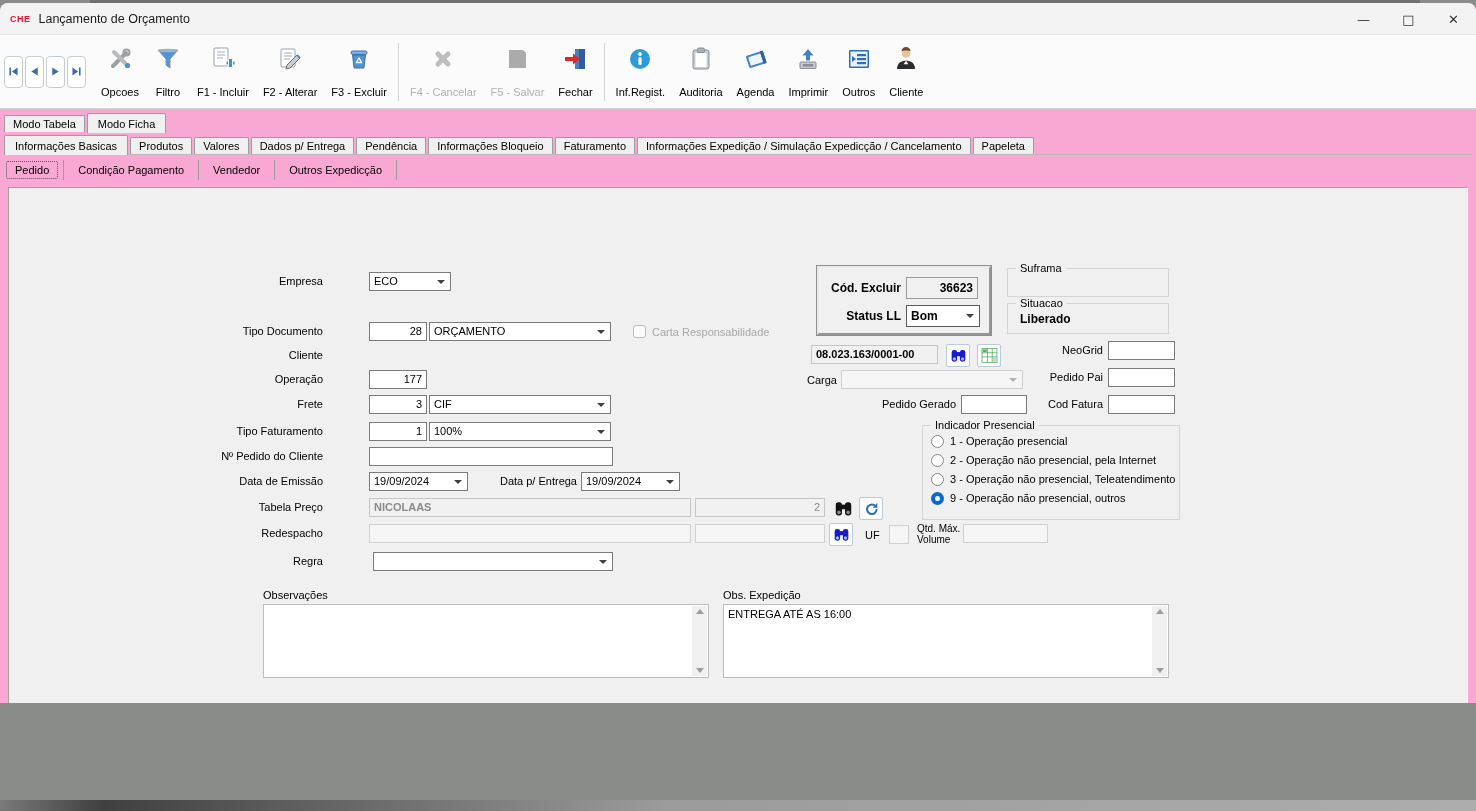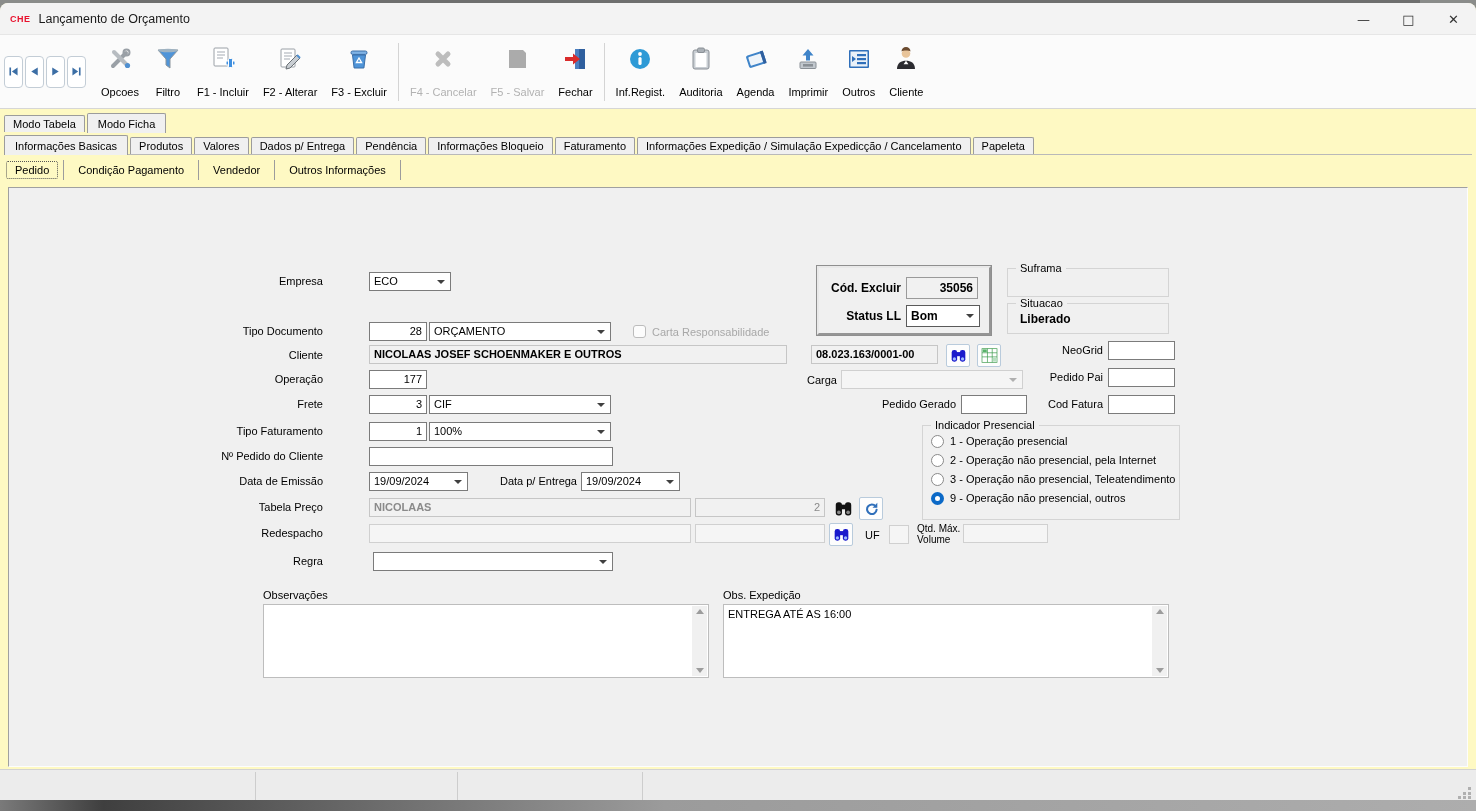--- a/index.html
+++ b/index.html
@@ -1,19 +1,19 @@
 <!DOCTYPE html>
 <html><head>
 <meta charset="utf-8">
 <style>
   * { box-sizing: border-box; margin: 0; padding: 0; }
   html,body { width:1476px; height:811px; overflow:hidden; }
   body { font-family:"Liberation Sans", sans-serif; background:#8a8c8a; position:relative; }
   #top-strip { position:absolute; left:90px; top:0; width:1330px; height:4px; background:#6e6f6e; }
-  #win { position:absolute; left:0; top:3px; width:1476px; height:797px; background:#fef9c3;
+  #win { position:absolute; left:0; top:3px; width:1476px; height:700px; background:#f9a8d4;
          border-radius:8px 8px 0 0; overflow:hidden;padding-left:30px; }
 
   
   .titlebar { position:absolute; left:0; top:0; width:100%; height:32px; background:#f3f3f3;
               display:flex; align-items:center; border-bottom:1px solid #e6e6e6; }
   .app-logo { color:#e8112d; font-weight:bold; font-size:9px; letter-spacing:0.5px; margin:0 8px 0 10px; }
   .app-title { font-size:12.5px; color:#1a1a1a; }
   .win-controls { position:absolute; right:0; top:0; height:32px; display:flex; }
   .win-btn { width:45px; height:32px; display:flex; align-items:center; justify-content:center;
              font-size:13px; color:#333; background:none; border:none; font-family:"DejaVu Sans", sans-serif; }
@@ -315,41 +315,40 @@
     <div class="tab inactive">Papeleta</div>
   </div>
 
   <div class="stabrow">
     <div class="stab active">Pedido</div>
     <div class="ssep"></div>
     <div class="stab">Condição Pagamento</div>
     <div class="ssep"></div>
     <div class="stab">Vendedor</div>
     <div class="ssep"></div>
-    <div class="stab">Outros Informações</div>
+    <div class="stab">Outros Expedicção</div>
     <div class="ssep"></div>
   </div>
 
   <div id="panel">
 
     <div class="lbl" style="left:204px;top:87px;width:110px">Empresa</div>
     <div class="fld" style="left:360px;top:84px;width:82px">
       <span>ECO</span><span class="caret"></span>
     </div>
 
     <div class="lbl" style="left:204px;top:137px;width:110px">Tipo Documento</div>
     <div class="fld num" style="left:360px;top:134px;width:58px">28</div>
     <div class="fld" style="left:420px;top:134px;width:182px">
       <span>ORÇAMENTO</span><span class="caret"></span>
     </div>
     <div class="chk" style="left:624px;top:137px"></div>
     <div class="lbl left" style="left:643px;top:138px;width:140px;color:#a8a8a8">Carta Responsabilidade</div>
 
     <div class="lbl" style="left:204px;top:161px;width:110px">Cliente</div>
-    <div class="fld ro bold" style="left:360px;top:157px;width:418px">NICOLAAS JOSEF SCHOENMAKER E OUTROS</div>
     <div class="fld ro bold" style="left:802px;top:157px;width:127px">08.023.163/0001-00</div>
     <button class="sqbtn" style="left:937px;top:156px">
       <svg width="17" height="15" viewBox="0 0 24 22">
           <rect x="2" y="3" width="8" height="17" rx="3.5" fill="#1a1acc"></rect>
           <rect x="14" y="3" width="8" height="17" rx="3.5" fill="#1a1acc"></rect>
           <rect x="9" y="6" width="6" height="6" fill="#1a1acc"></rect>
           <circle cx="6" cy="16" r="2.4" fill="#9db9ff"></circle>
           <circle cx="18" cy="16" r="2.4" fill="#9db9ff"></circle>
         </svg>
     </button>
@@ -439,21 +438,21 @@
     <div class="lbl left" style="left:908px;top:345px;width:50px;font-size:10px">Volume</div>
     <div class="fld lite" style="left:954px;top:336px;width:85px"></div>
 
     <div class="lbl" style="left:204px;top:367px;width:110px">Regra</div>
     <div class="fld" style="left:364px;top:364px;width:240px">
       <span></span><span class="caret"></span>
     </div>
 
     <div id="codpedido-box">
       <div class="lbl bold" style="left:6px;top:14px;width:76px;font-size:12px">Cód. Excluir</div>
-      <div class="fld ro bold num" style="left:87px;top:9px;width:72px;height:22px;line-height:20px;font-size:12px;border-color:#9a9a9a">35056</div>
+      <div class="fld ro bold num" style="left:87px;top:9px;width:72px;height:22px;line-height:20px;font-size:12px;border-color:#9a9a9a">36623</div>
       <div class="lbl bold" style="left:6px;top:42px;width:76px;font-size:12px">Status LL</div>
       <div class="fld bold" style="left:87px;top:37px;width:74px;height:22px;line-height:20px;font-size:12px;border-color:#5a5a5a">
         <span>Bom</span><span class="caret" style="top:8px"></span>
       </div>
     </div>
 
     <div class="gb" style="left:998px;top:80px;width:162px;height:29px">
       <div class="gb-title">Suframa</div>
       <span style="font-size:11px"></span>
     </div>

